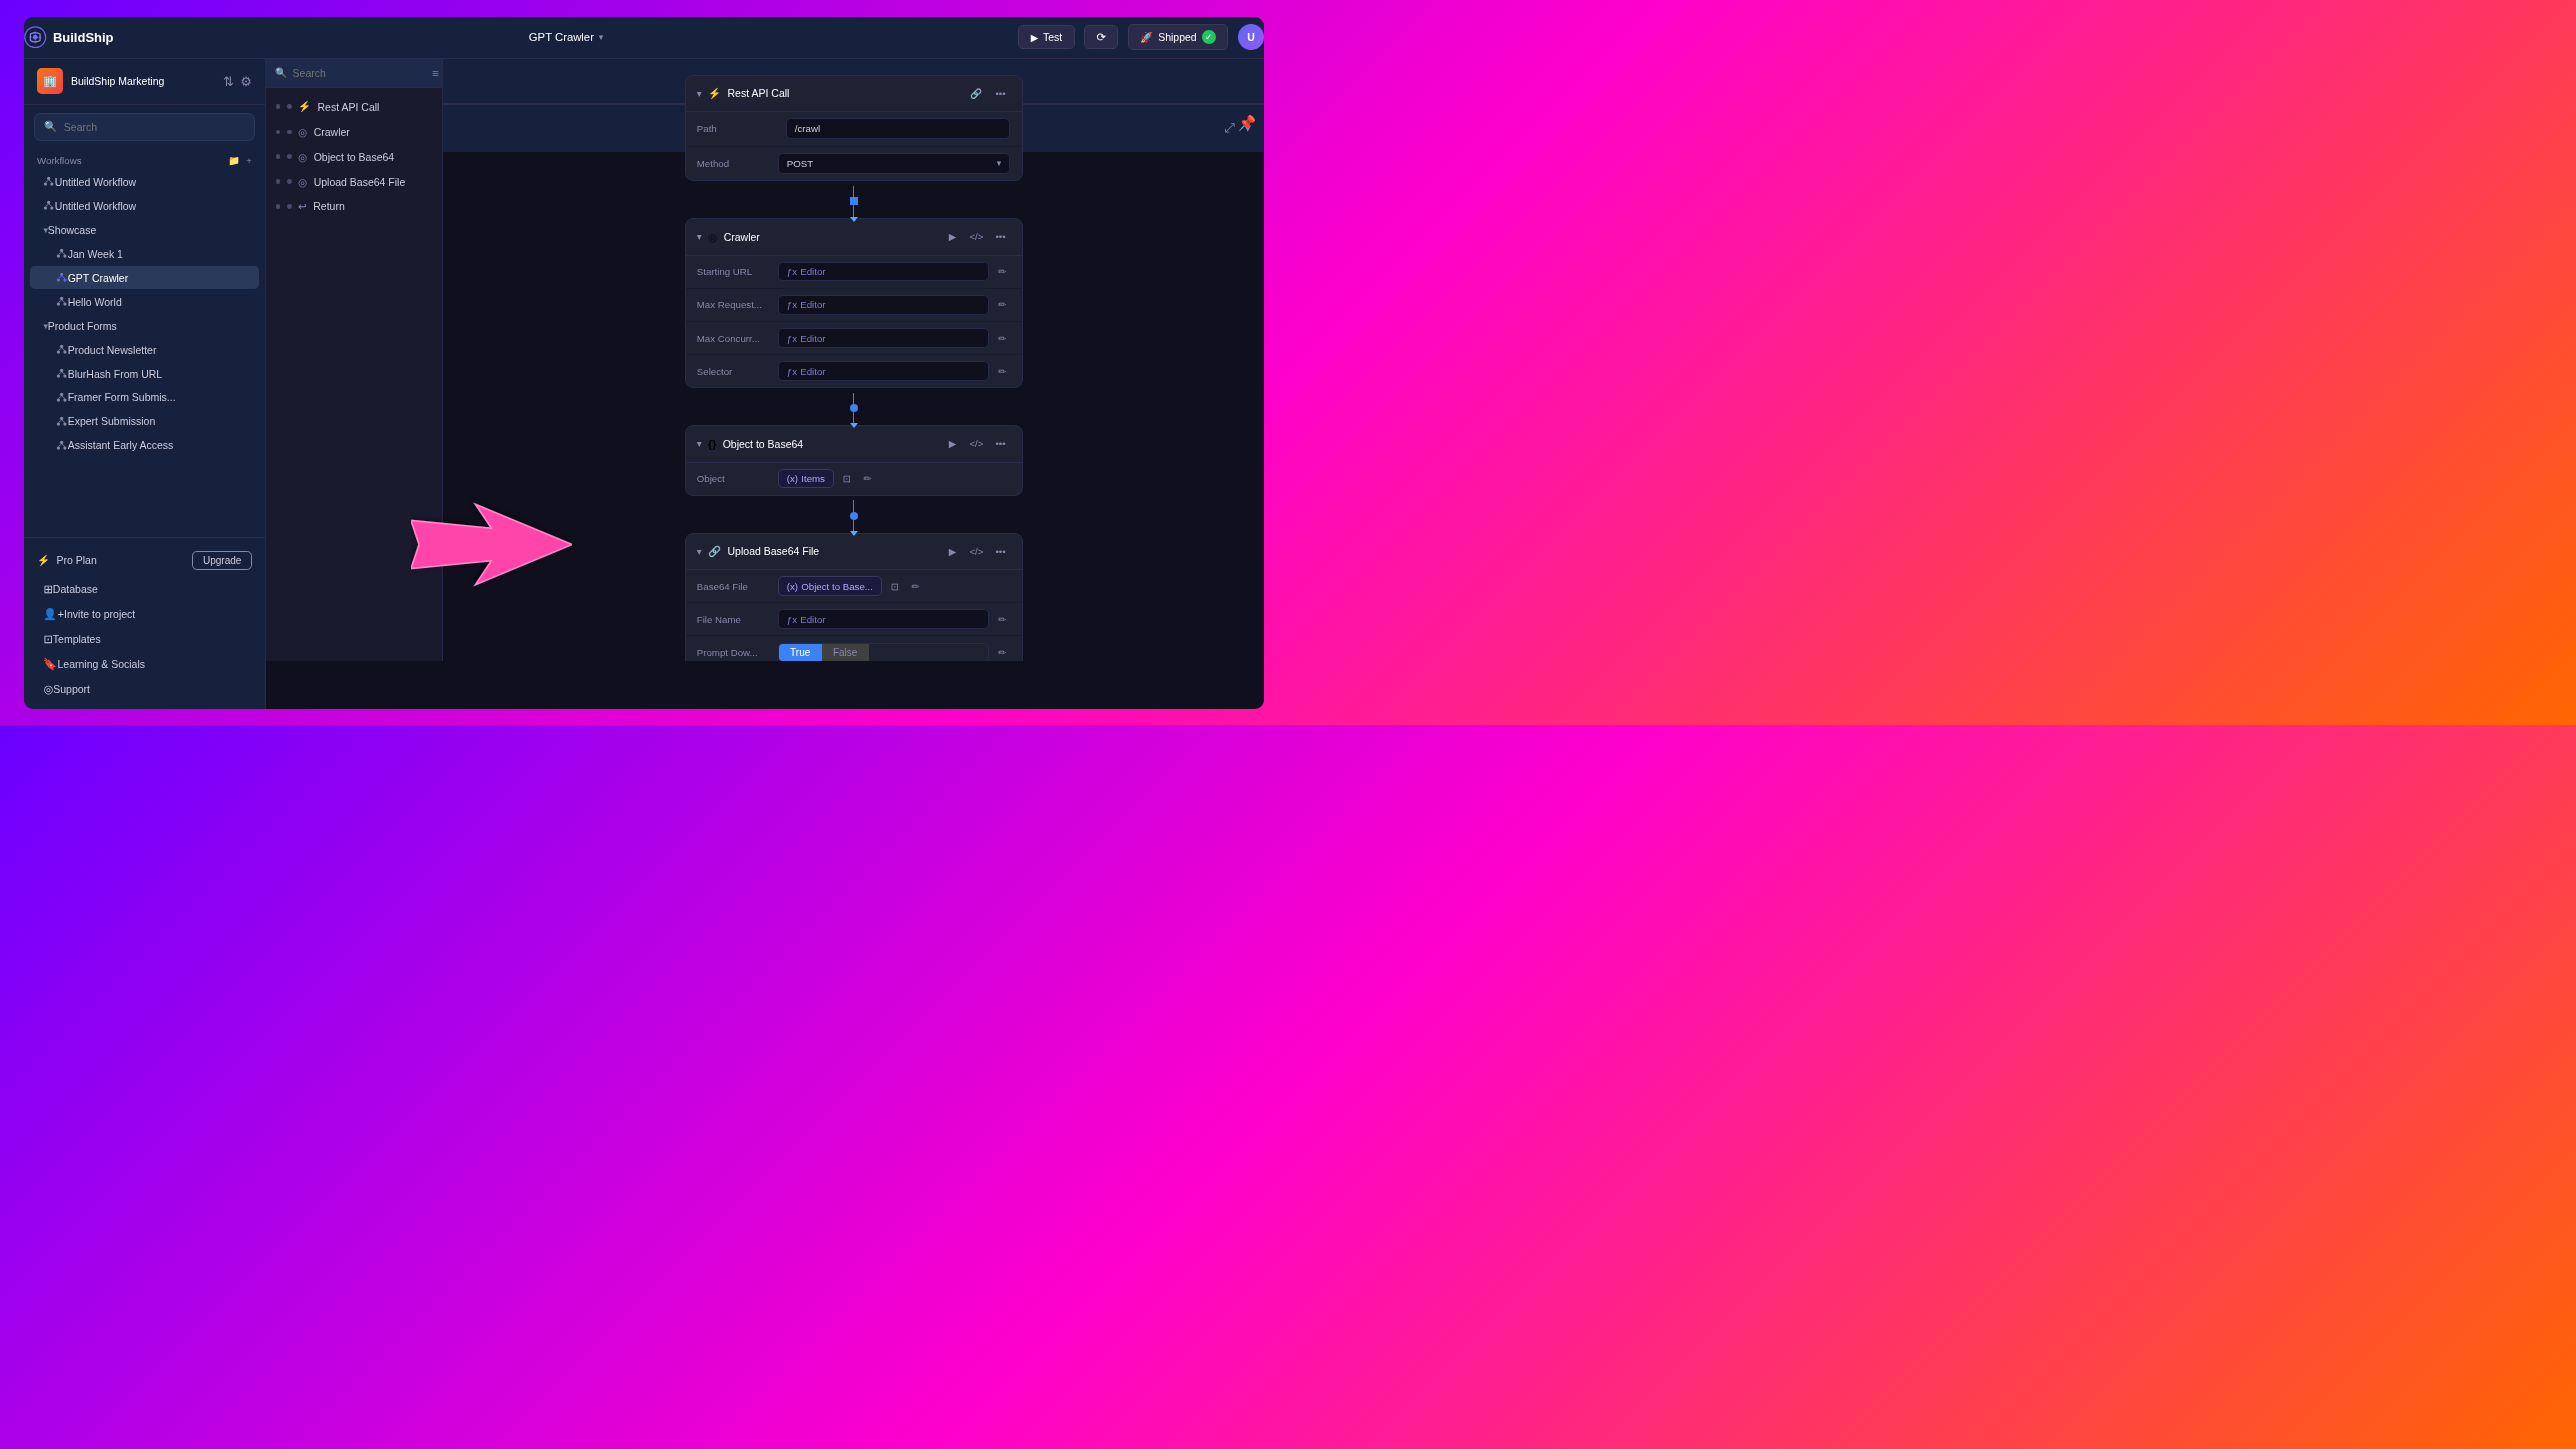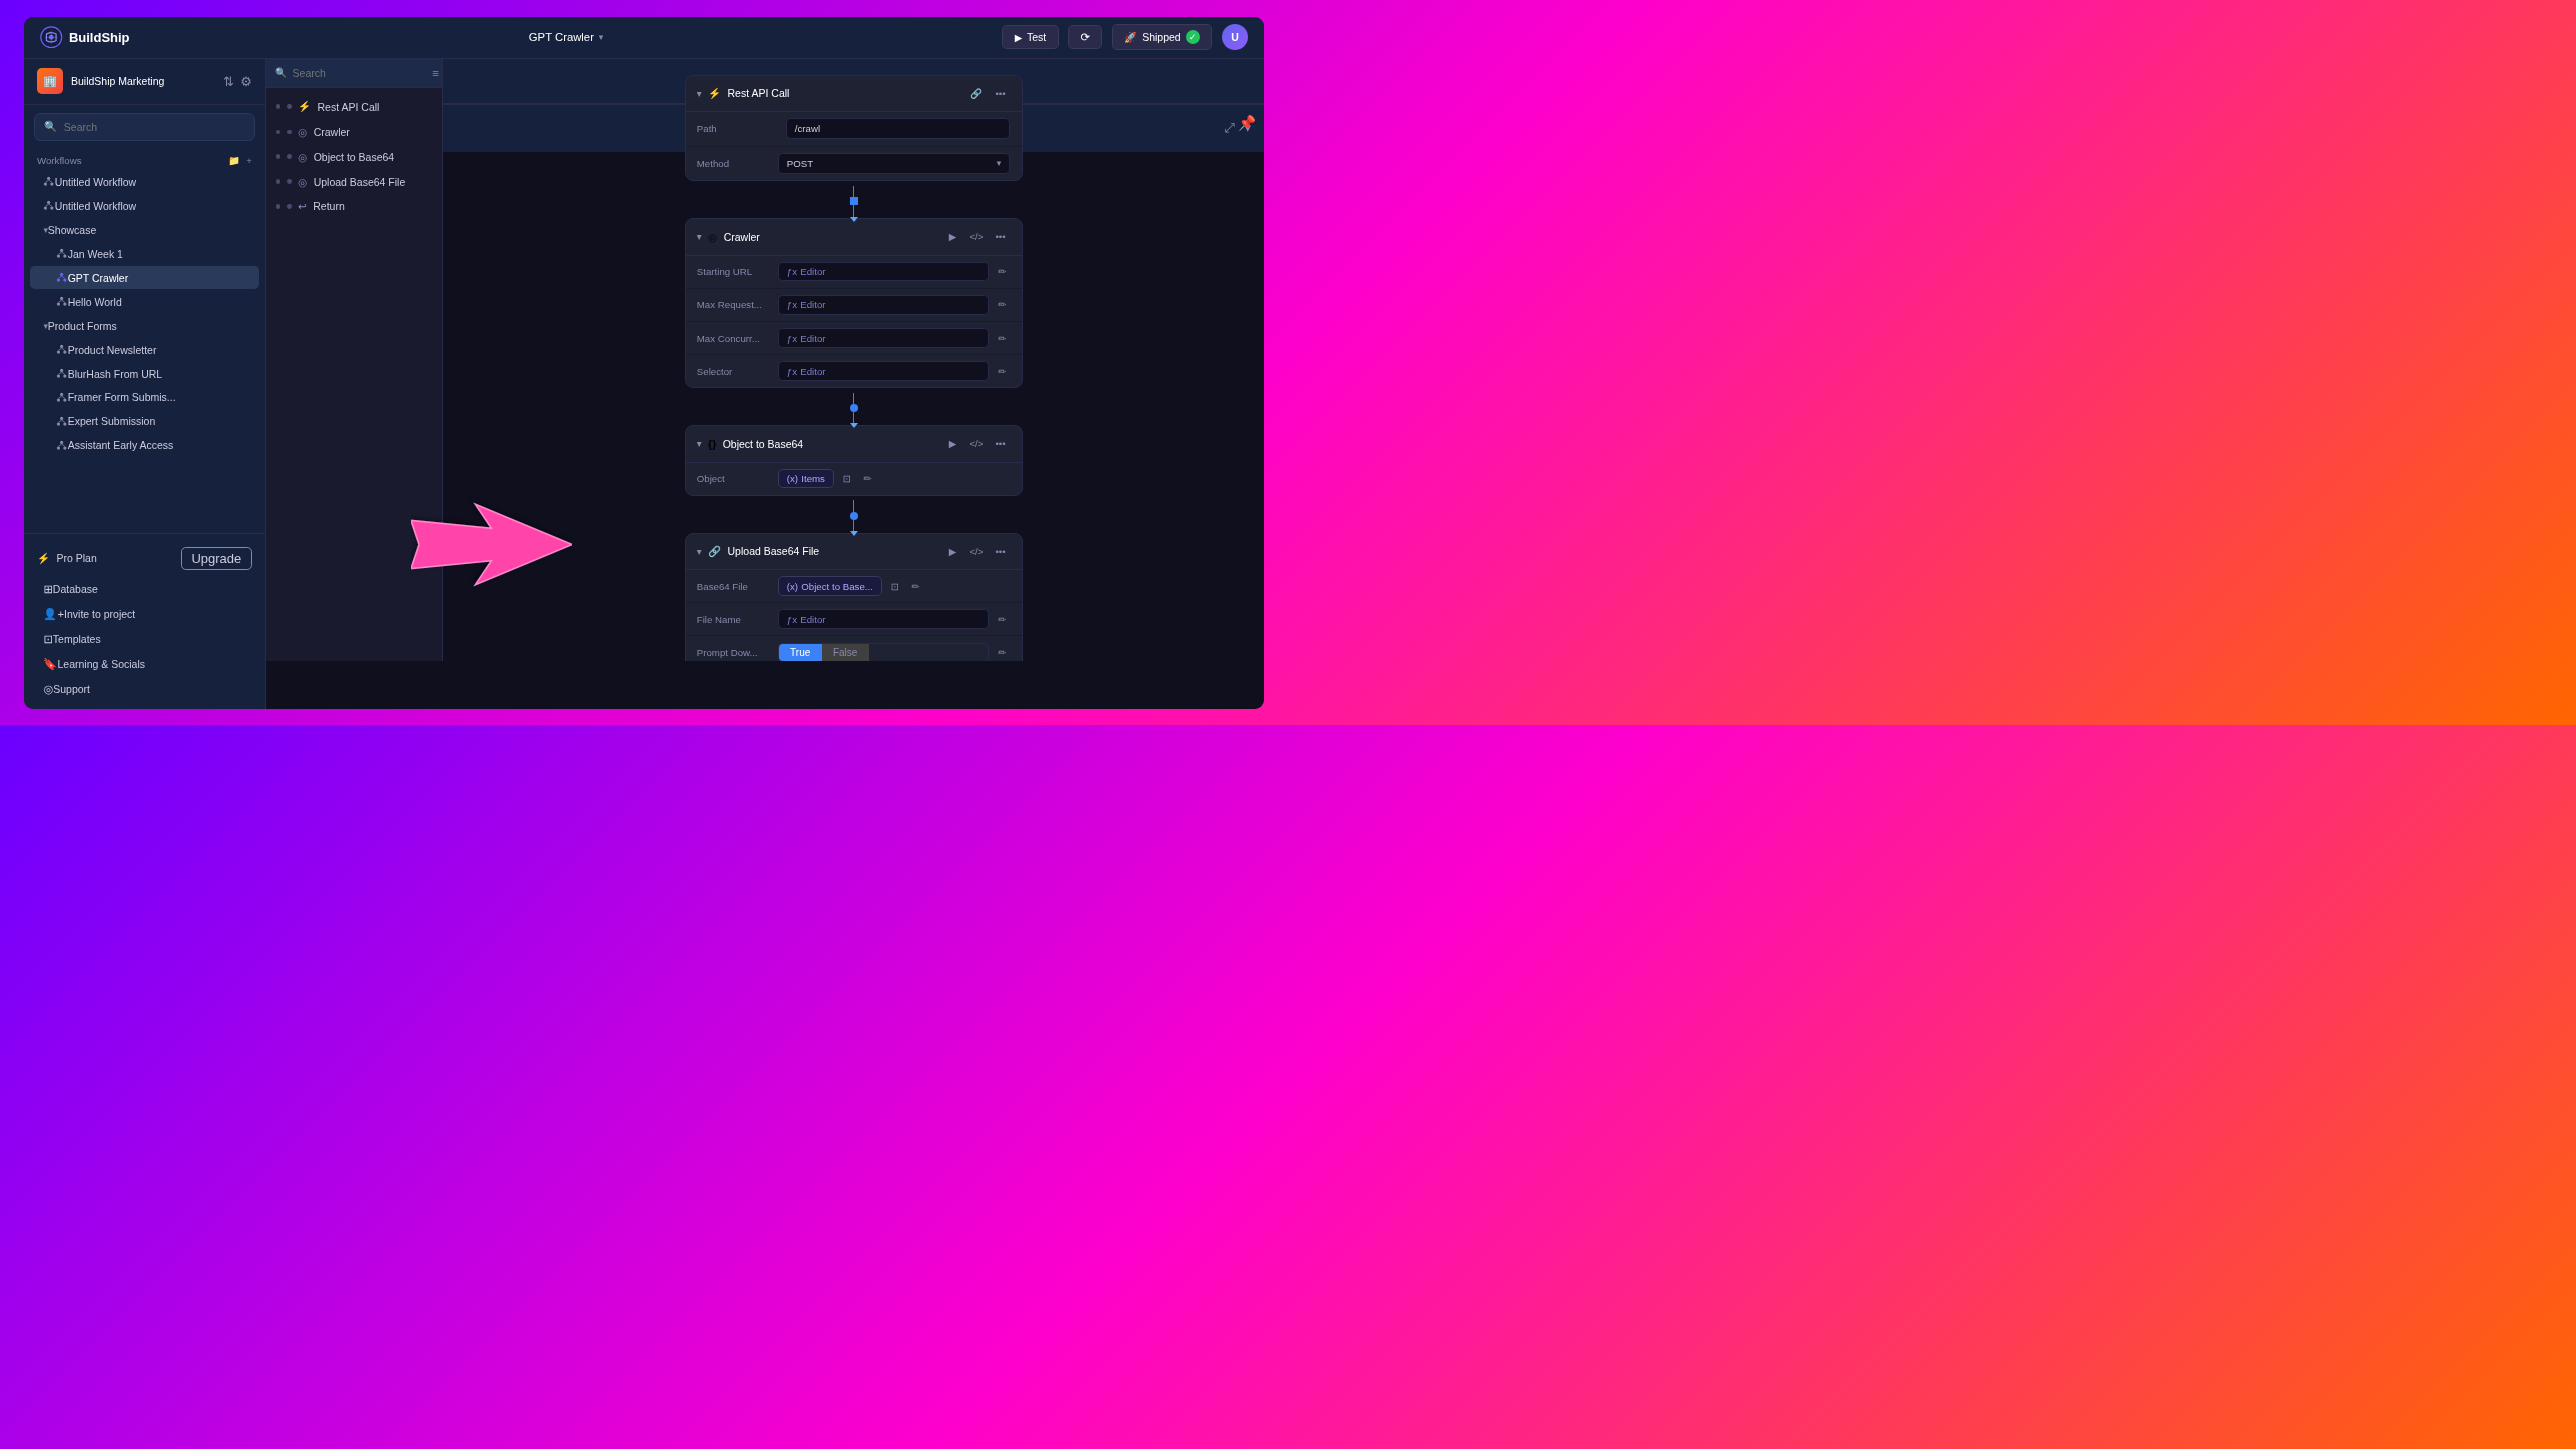--- a/index.html
+++ b/index.html
@@ -22,21 +22,21 @@
       display: flex;
       flex-direction: column;
     }
     
     .top-bar {
       background: #16213e;
       height: 42px;
       display: flex;
       align-items: center;
       justify-content: space-between;
-      padding: 0 16px;
+      padding: 0 0;
       border-bottom: 0.8px solid #2a2a4a;
       flex-shrink: 0;
     }
     .logo-area {
       display: flex;
       align-items: center;
       gap: 6.4px;
     }
     .logo-icon {
       width: 22.5px;
@@ -210,21 +210,21 @@
       padding: 6.4px 13px;
       color: #ccccdd;
       font-size: 10.5px;
     }
     .upgrade-btn {
       background: transparent;
       border: 0.8px solid #8888aa;
       border-radius: 4.8px;
       padding: 3.2px 9.7px;
       color: #ccccdd;
-      font-size: 13px;
+      font-size: 10px;
       cursor: pointer;
     }
     
     .canvas-area {
       flex: 1;
       display: flex;
       flex-direction: column;
       background: #0f0f1e;
       position: relative;
     }

